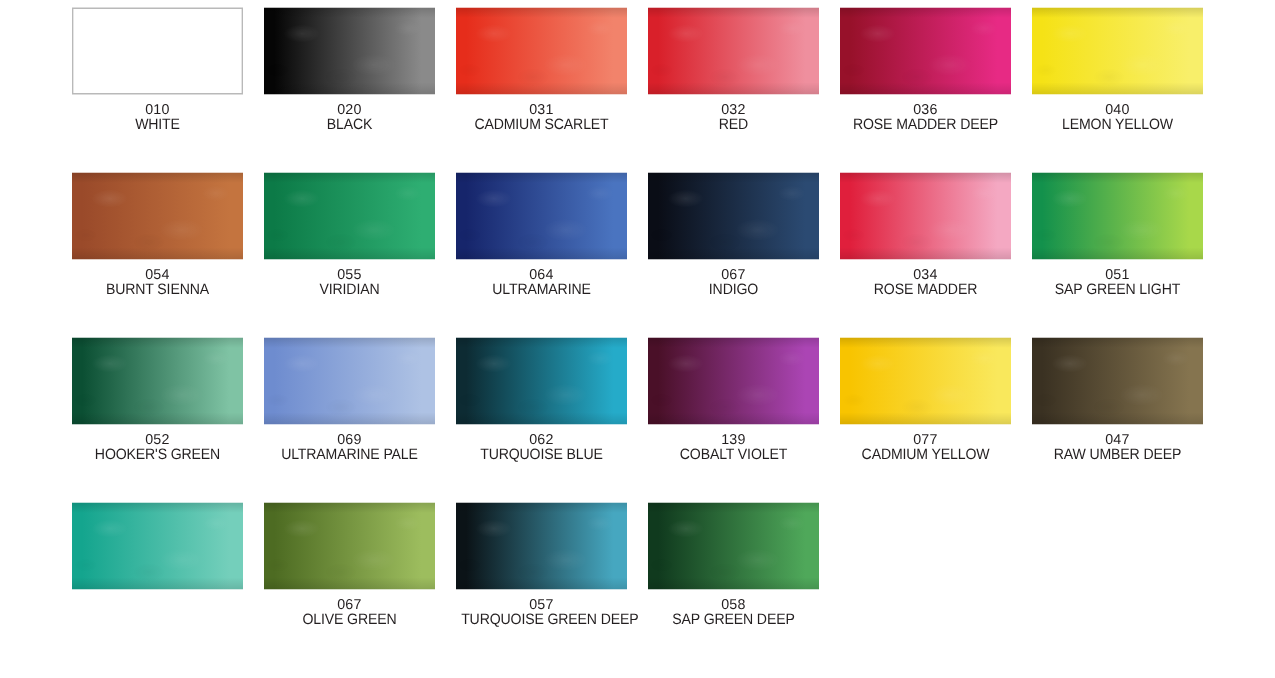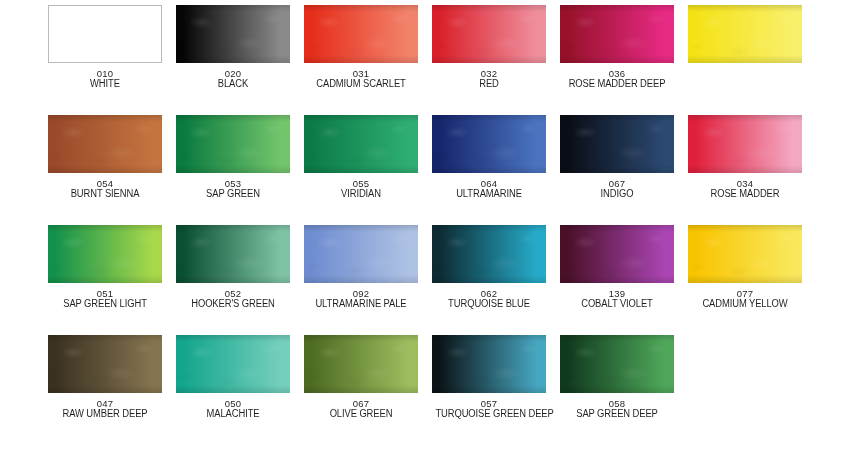--- a/index.html
+++ b/index.html
@@ -161,45 +161,38 @@
           <span class="swatch-code">036</span>
           <span class="swatch-name">ROSE MADDER DEEP</span>
         </div>
       </div>
       <div class="swatch-cell">
         <div class="swatch-chip">
           <div class="wash" style="background: linear-gradient(to right, rgb(245, 226, 22) 0%, rgb(245, 226, 22) 6%, rgb(248, 239, 106) 92%, rgb(248, 239, 106) 100%);"></div>
           <div class="grain"></div>
           <div class="edgedark"></div>
         </div>
+        <div class="swatch-label">
+          <span class="swatch-code">040</span>
+          <span class="swatch-name">LEMON YELLOW</span>
+        </div>
       </div>
       <div class="swatch-cell">
         <div class="swatch-chip">
           <div class="wash" style="background: linear-gradient(to right, rgb(154, 74, 42) 0%, rgb(154, 74, 42) 6%, rgb(196, 116, 63) 92%, rgb(196, 116, 63) 100%);"></div>
           <div class="grain"></div>
           <div class="edgedark"></div>
         </div>
         <div class="swatch-label">
           <span class="swatch-code">054</span>
           <span class="swatch-name">BURNT SIENNA</span>
         </div>
       </div>
       <div class="swatch-cell">
         <div class="swatch-chip">
-          <div class="wash" style="background: linear-gradient(to right, rgb(10, 122, 63) 0%, rgb(10, 122, 63) 6%, rgb(114, 197, 107) 92%, rgb(114, 197, 107) 100%);"></div>
-          <div class="grain"></div>
-          <div class="edgedark"></div>
-        </div>
-        <div class="swatch-label">
-          <span class="swatch-code">053</span>
-          <span class="swatch-name">SAP GREEN</span>
-        </div>
-      </div>
-      <div class="swatch-cell">
-        <div class="swatch-chip">
           <div class="wash" style="background: linear-gradient(to right, rgb(12, 122, 71) 0%, rgb(12, 122, 71) 6%, rgb(46, 174, 114) 92%, rgb(46, 174, 114) 100%);"></div>
           <div class="grain"></div>
           <div class="edgedark"></div>
         </div>
         <div class="swatch-label">
           <span class="swatch-code">055</span>
           <span class="swatch-name">VIRIDIAN</span>
         </div>
       </div>
       <div class="swatch-cell">
@@ -257,21 +250,21 @@
           <span class="swatch-name">HOOKER'S GREEN</span>
         </div>
       </div>
       <div class="swatch-cell">
         <div class="swatch-chip">
           <div class="wash" style="background: linear-gradient(to right, rgb(110, 140, 207) 0%, rgb(110, 140, 207) 6%, rgb(174, 194, 228) 92%, rgb(174, 194, 228) 100%);"></div>
           <div class="grain"></div>
           <div class="edgedark"></div>
         </div>
         <div class="swatch-label">
-          <span class="swatch-code">092</span>
+          <span class="swatch-code">069</span>
           <span class="swatch-name">ULTRAMARINE PALE</span>
         </div>
       </div>
       <div class="swatch-cell">
         <div class="swatch-chip">
           <div class="wash" style="background: linear-gradient(to right, rgb(13, 43, 51) 0%, rgb(13, 43, 51) 6%, rgb(37, 171, 201) 92%, rgb(37, 171, 201) 100%);"></div>
           <div class="grain"></div>
           <div class="edgedark"></div>
         </div>
         <div class="swatch-label">
@@ -311,24 +304,20 @@
           <span class="swatch-code">047</span>
           <span class="swatch-name">RAW UMBER DEEP</span>
         </div>
       </div>
       <div class="swatch-cell">
         <div class="swatch-chip">
           <div class="wash" style="background: linear-gradient(to right, rgb(20, 165, 142) 0%, rgb(20, 165, 142) 6%, rgb(116, 207, 187) 92%, rgb(116, 207, 187) 100%);"></div>
           <div class="grain"></div>
           <div class="edgedark"></div>
         </div>
-        <div class="swatch-label">
-          <span class="swatch-code">050</span>
-          <span class="swatch-name">MALACHITE</span>
-        </div>
       </div>
       <div class="swatch-cell">
         <div class="swatch-chip">
           <div class="wash" style="background: linear-gradient(to right, rgb(77, 107, 34) 0%, rgb(77, 107, 34) 6%, rgb(157, 189, 94) 92%, rgb(157, 189, 94) 100%);"></div>
           <div class="grain"></div>
           <div class="edgedark"></div>
         </div>
         <div class="swatch-label">
           <span class="swatch-code">067</span>
           <span class="swatch-name">OLIVE GREEN</span>

